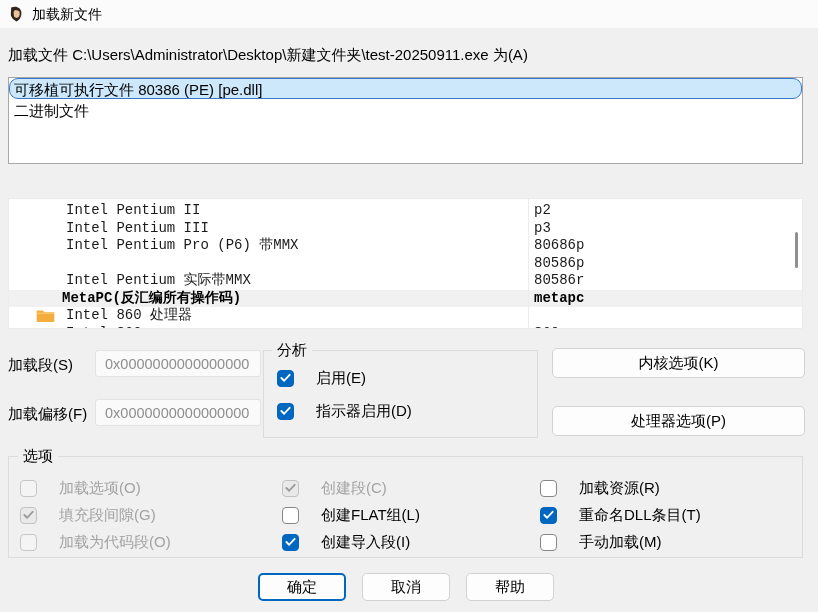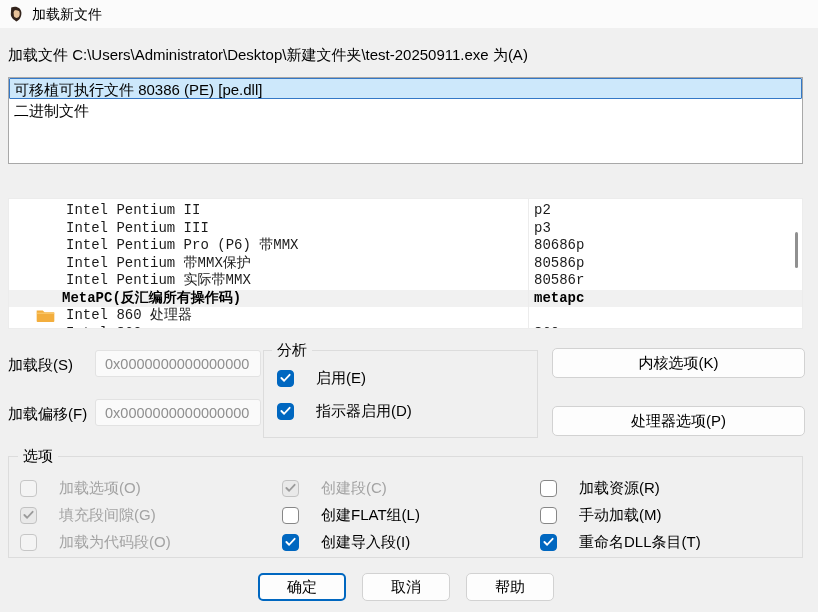--- a/index.html
+++ b/index.html
@@ -11,21 +11,21 @@
   .titlebar{position:absolute;left:0;top:0;width:818px;height:28px;background:#fbfbfb;}
   .titlebar .appicon{position:absolute;left:8px;top:6px;width:16px;height:16px;}
   .titlebar .title{position:absolute;left:32px;top:0;line-height:28px;font-size:14px;color:#000;}
 
   .lbl{position:absolute;font-size:15px;color:#000;white-space:nowrap;}
 
   
   .loader-list{position:absolute;left:8px;top:77px;width:795px;height:87px;background:#fff;
                border:1px solid #a8a8a8;box-sizing:border-box;overflow:hidden;}
   .loader-row{height:21px;line-height:21px;font-size:15px;padding-left:4px;color:#000;
-              box-sizing:border-box;border:1px solid transparent;border-radius:1px;white-space:nowrap;}
+              box-sizing:border-box;border:1px solid transparent;border-radius:9px;white-space:nowrap;}
   .loader-row.selected{background:var(--sel-bg,#cde8fb);border-color:var(--sel-border,#3478c6);}
 
   
   .proc-list{position:absolute;left:8px;top:198px;width:795px;height:131px;background:#fff;
              border:1px solid #ececec;box-sizing:border-box;overflow:hidden;
              font-family:"Liberation Mono","DejaVu Sans Mono",monospace;font-size:14px;}
   .proc-sep{position:absolute;left:519px;top:0;bottom:0;width:1px;background:#ececec;}
   .proc-scroll{position:absolute;left:786px;top:33px;width:3px;height:36px;background:#909090;border-radius:2px;}
   .proc-rows{position:absolute;left:0;top:3px;right:0;}
   .proc-row{position:relative;height:17.5px;line-height:17.5px;white-space:nowrap;color:#1a1a1a;}
@@ -104,21 +104,20 @@
     <span class="pname">Intel Pentium III</span>
     <span class="pcode">p3</span>
   </div>
         <div class="proc-row">
 
     <span class="pname">Intel Pentium Pro (P6) 带MMX</span>
     <span class="pcode">80686p</span>
   </div>
         <div class="proc-row">
 
-    <span class="pname">Intel Pentium 带MMX保护</span>
     <span class="pcode">80586p</span>
   </div>
         <div class="proc-row">
 
     <span class="pname">Intel Pentium 实际带MMX</span>
     <span class="pcode">80586r</span>
   </div>
         <div class="proc-row bold hl">
 
     <span class="pname">MetaPC(反汇编所有操作码)</span>
@@ -230,35 +229,35 @@
     </div>
   <div style="position:absolute;left:540px;top:479px;display:flex;flex-direction:column;gap:9px;">
       <div class="cb-row">
     <span class="cb-box">
       <svg viewBox="0 0 12 10">
             <polyline points="1.5,5 4.5,8 10.5,1.5" fill="none" stroke="currentColor" stroke-width="2" stroke-linecap="round" stroke-linejoin="round"></polyline>
           </svg>
     </span>
     <span class="cb-label">加载资源(R)</span>
   </div>
+      <div class="cb-row checked">
+    <span class="cb-box">
+      <svg viewBox="0 0 12 10">
+            <polyline points="1.5,5 4.5,8 10.5,1.5" fill="none" stroke="currentColor" stroke-width="2" stroke-linecap="round" stroke-linejoin="round"></polyline>
+          </svg>
+    </span>
+    <span class="cb-label">重命名DLL条目(T)</span>
+  </div>
       <div class="cb-row">
     <span class="cb-box">
       <svg viewBox="0 0 12 10">
             <polyline points="1.5,5 4.5,8 10.5,1.5" fill="none" stroke="currentColor" stroke-width="2" stroke-linecap="round" stroke-linejoin="round"></polyline>
           </svg>
     </span>
     <span class="cb-label">手动加载(M)</span>
-  </div>
-      <div class="cb-row checked">
-    <span class="cb-box">
-      <svg viewBox="0 0 12 10">
-            <polyline points="1.5,5 4.5,8 10.5,1.5" fill="none" stroke="currentColor" stroke-width="2" stroke-linecap="round" stroke-linejoin="round"></polyline>
-          </svg>
-    </span>
-    <span class="cb-label">重命名DLL条目(T)</span>
   </div>
     </div>
 
   <div class="btn footer default" style="left:258px;">确定</div>
   <div class="btn footer" style="left:362px;">取消</div>
   <div class="btn footer" style="left:466px;">帮助</div>
 
 </div>
 
 </body></html>

